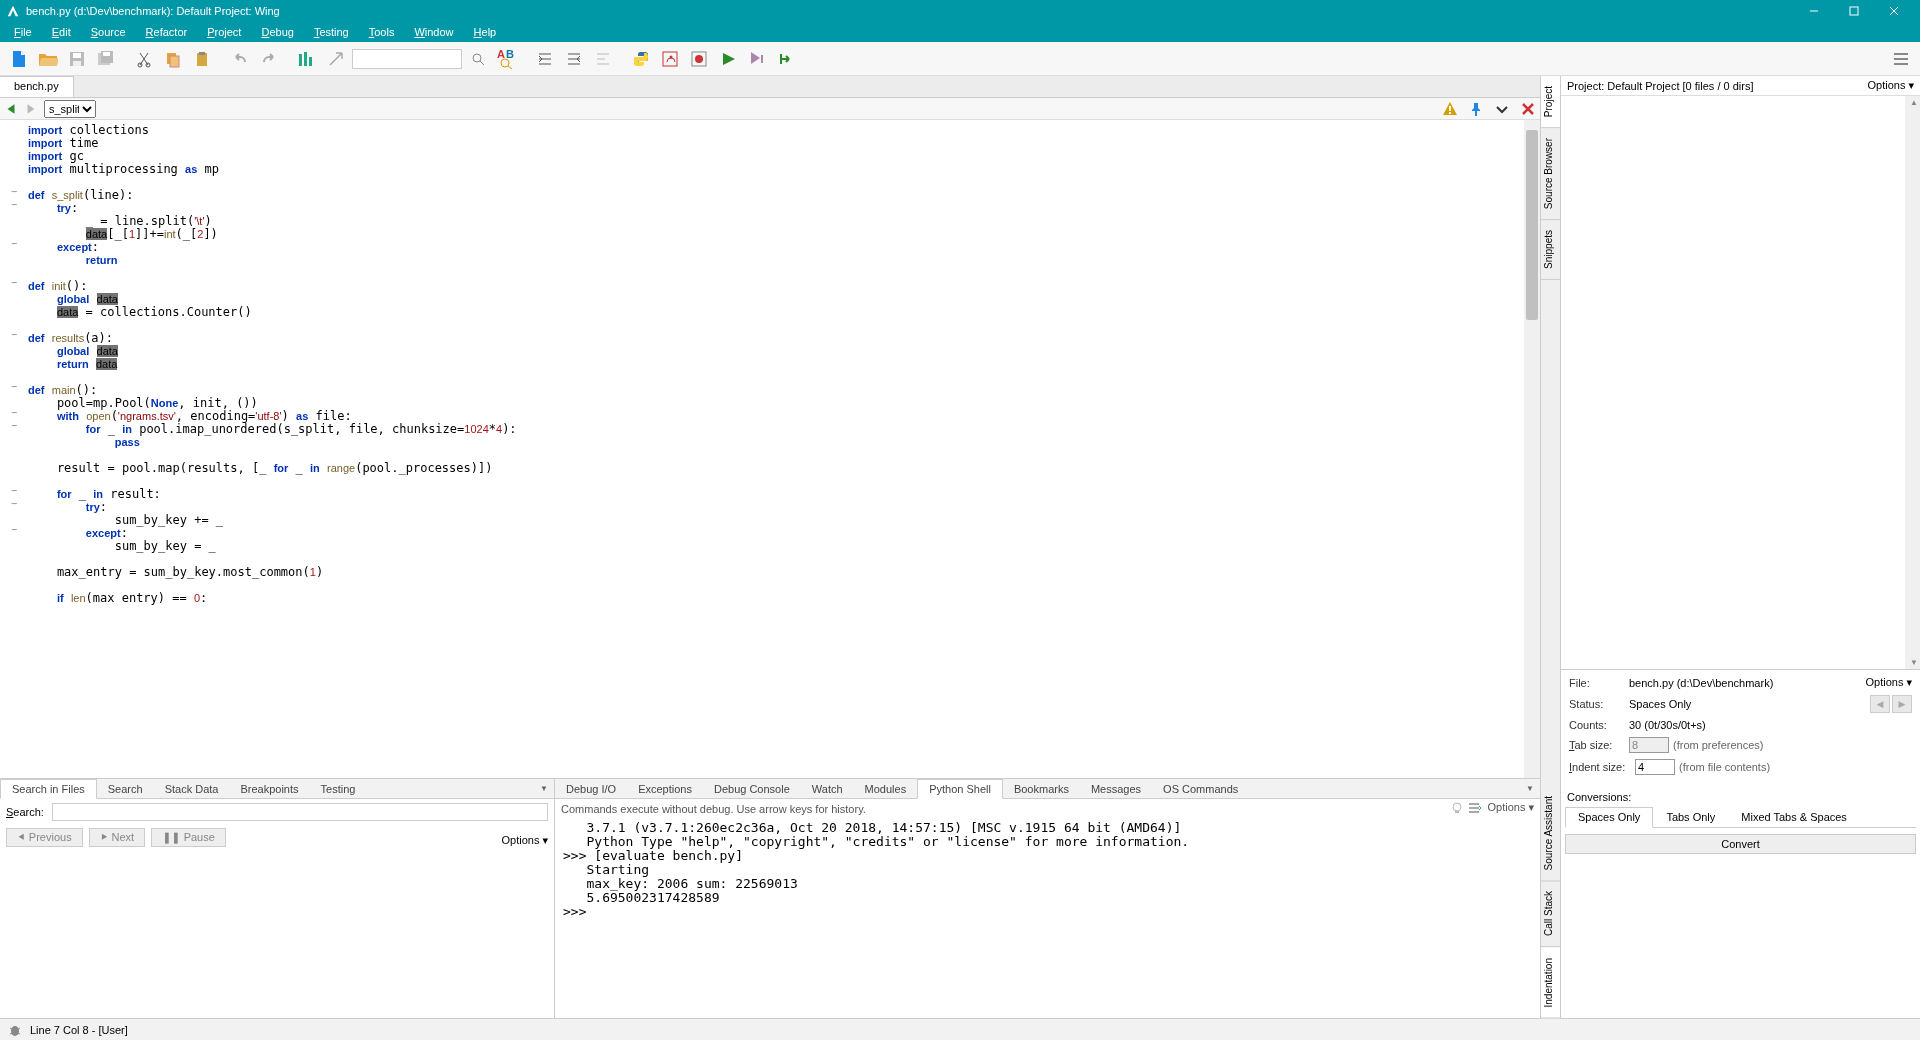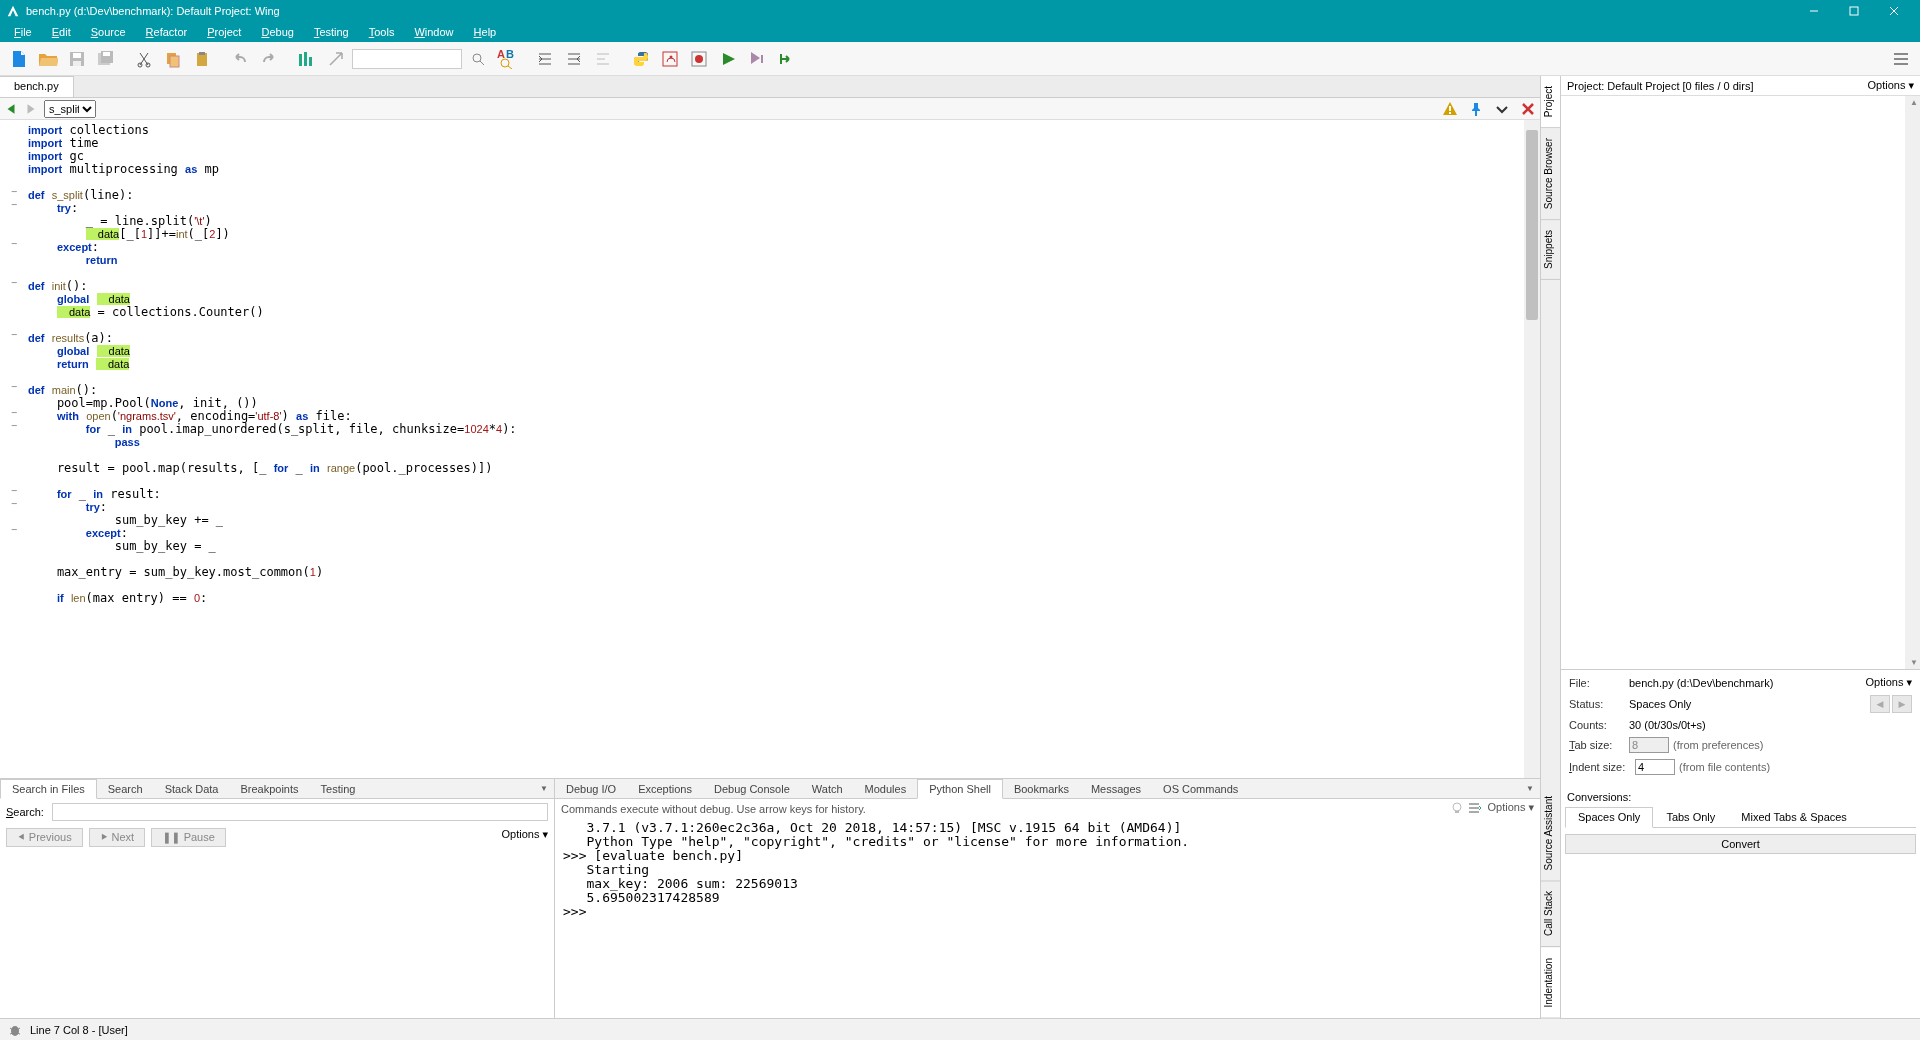--- a/index.html
+++ b/index.html
@@ -41,40 +41,40 @@
 
 
 .editor-wrap { flex: 1; display: flex; position: relative; min-height: 0; }
 .gutter { width: 28px; background: #fff; }
 .gutter .fold { color: #888; font-size: 10px; text-align: center; height: 13px; line-height: 13px; font-family: Consolas, monospace; }
 .code { flex: 1; font-family: Consolas, monospace; font-size: 12px; line-height: 13px; padding: 4px 0; white-space: pre; overflow: hidden; }
 .code .kw { color: #0033b3; font-weight: bold; }
 .code .fn { color: #795e26; }
 .code .str { color: #8b0000; }
 .code .num { color: #a31515; }
-.code .hl { background: #bef264; padding-left: 12px; }
+.code .hl { background: #737373; }
 .vscroll { width: 16px; background: #f0f0f0; position: relative; }
 .vscroll .thumb { position: absolute; left: 2px; right: 2px; top: 10px; height: 190px; background: #c0c0c0; border-radius: 2px; }
 
 
 .bottomsplit { height: 240px; display: flex; border-top: 1px solid #ccc; }
 .bsleft { width: 555px; border-right: 1px solid #ccc; display: flex; flex-direction: column; }
 .bsright { flex: 1; display: flex; flex-direction: column; }
 
 .paneltabs { height: 20px; background: #f2f2f2; display: flex; align-items: center; border-bottom: 1px solid #ccc; }
 .paneltabs .ptab { padding: 3px 11px; font-size: 11px; cursor: pointer; color: #444; }
 .paneltabs .ptab.active { background: #fff; border: 1px solid #ccc; border-bottom: 1px solid #fff; margin-bottom: -1px; }
 .paneltabs .drop { margin-left: auto; padding: 0 6px; font-size: 8px; color: #666; }
 
 .panelbody { flex: 1; background: #fff; padding: 4px 6px; font-size: 11px; display: flex; flex-direction: column; }
 .formrow { display: flex; align-items: center; gap: 4px; margin-bottom: 3px; }
 .formrow label { width: 42px; }
 .formrow select, .formrow input { flex: 1; height: 18px; border: 1px solid #ccc; font-size: 11px; padding: 0 2px; }
 .formrow .half { flex: 1; }
-.btnrow { display: flex; gap: 6px; margin-top: 4px; align-items: flex-start; }
+.btnrow { display: flex; gap: 6px; margin-top: 4px; align-items: flex-end; }
 .btnrow button { padding: 2px 10px; background: #eee; border: 1px solid #ccc; color: #888; font-size: 11px; }
 .btnrow .opts { margin-left: auto; font-size: 11px; }
 
 .shellbody { flex: 1; padding: 4px 8px; font-family: Consolas, monospace; font-size: 13px; line-height: 14px; white-space: pre; }
 .shellhdr { display: flex; align-items: flex-end; gap: 6px; padding: 2px 6px; font-size: 11px; color: #555; }
 .shellhdr .sicn { width: 14px; height: 14px; }
 .shellhdr .opts { margin-left: auto; }
 
 
 .rtabs-v { width: 20px; background: #efefef; border-right: 1px solid #ccc; display: flex; flex-direction: column; }

